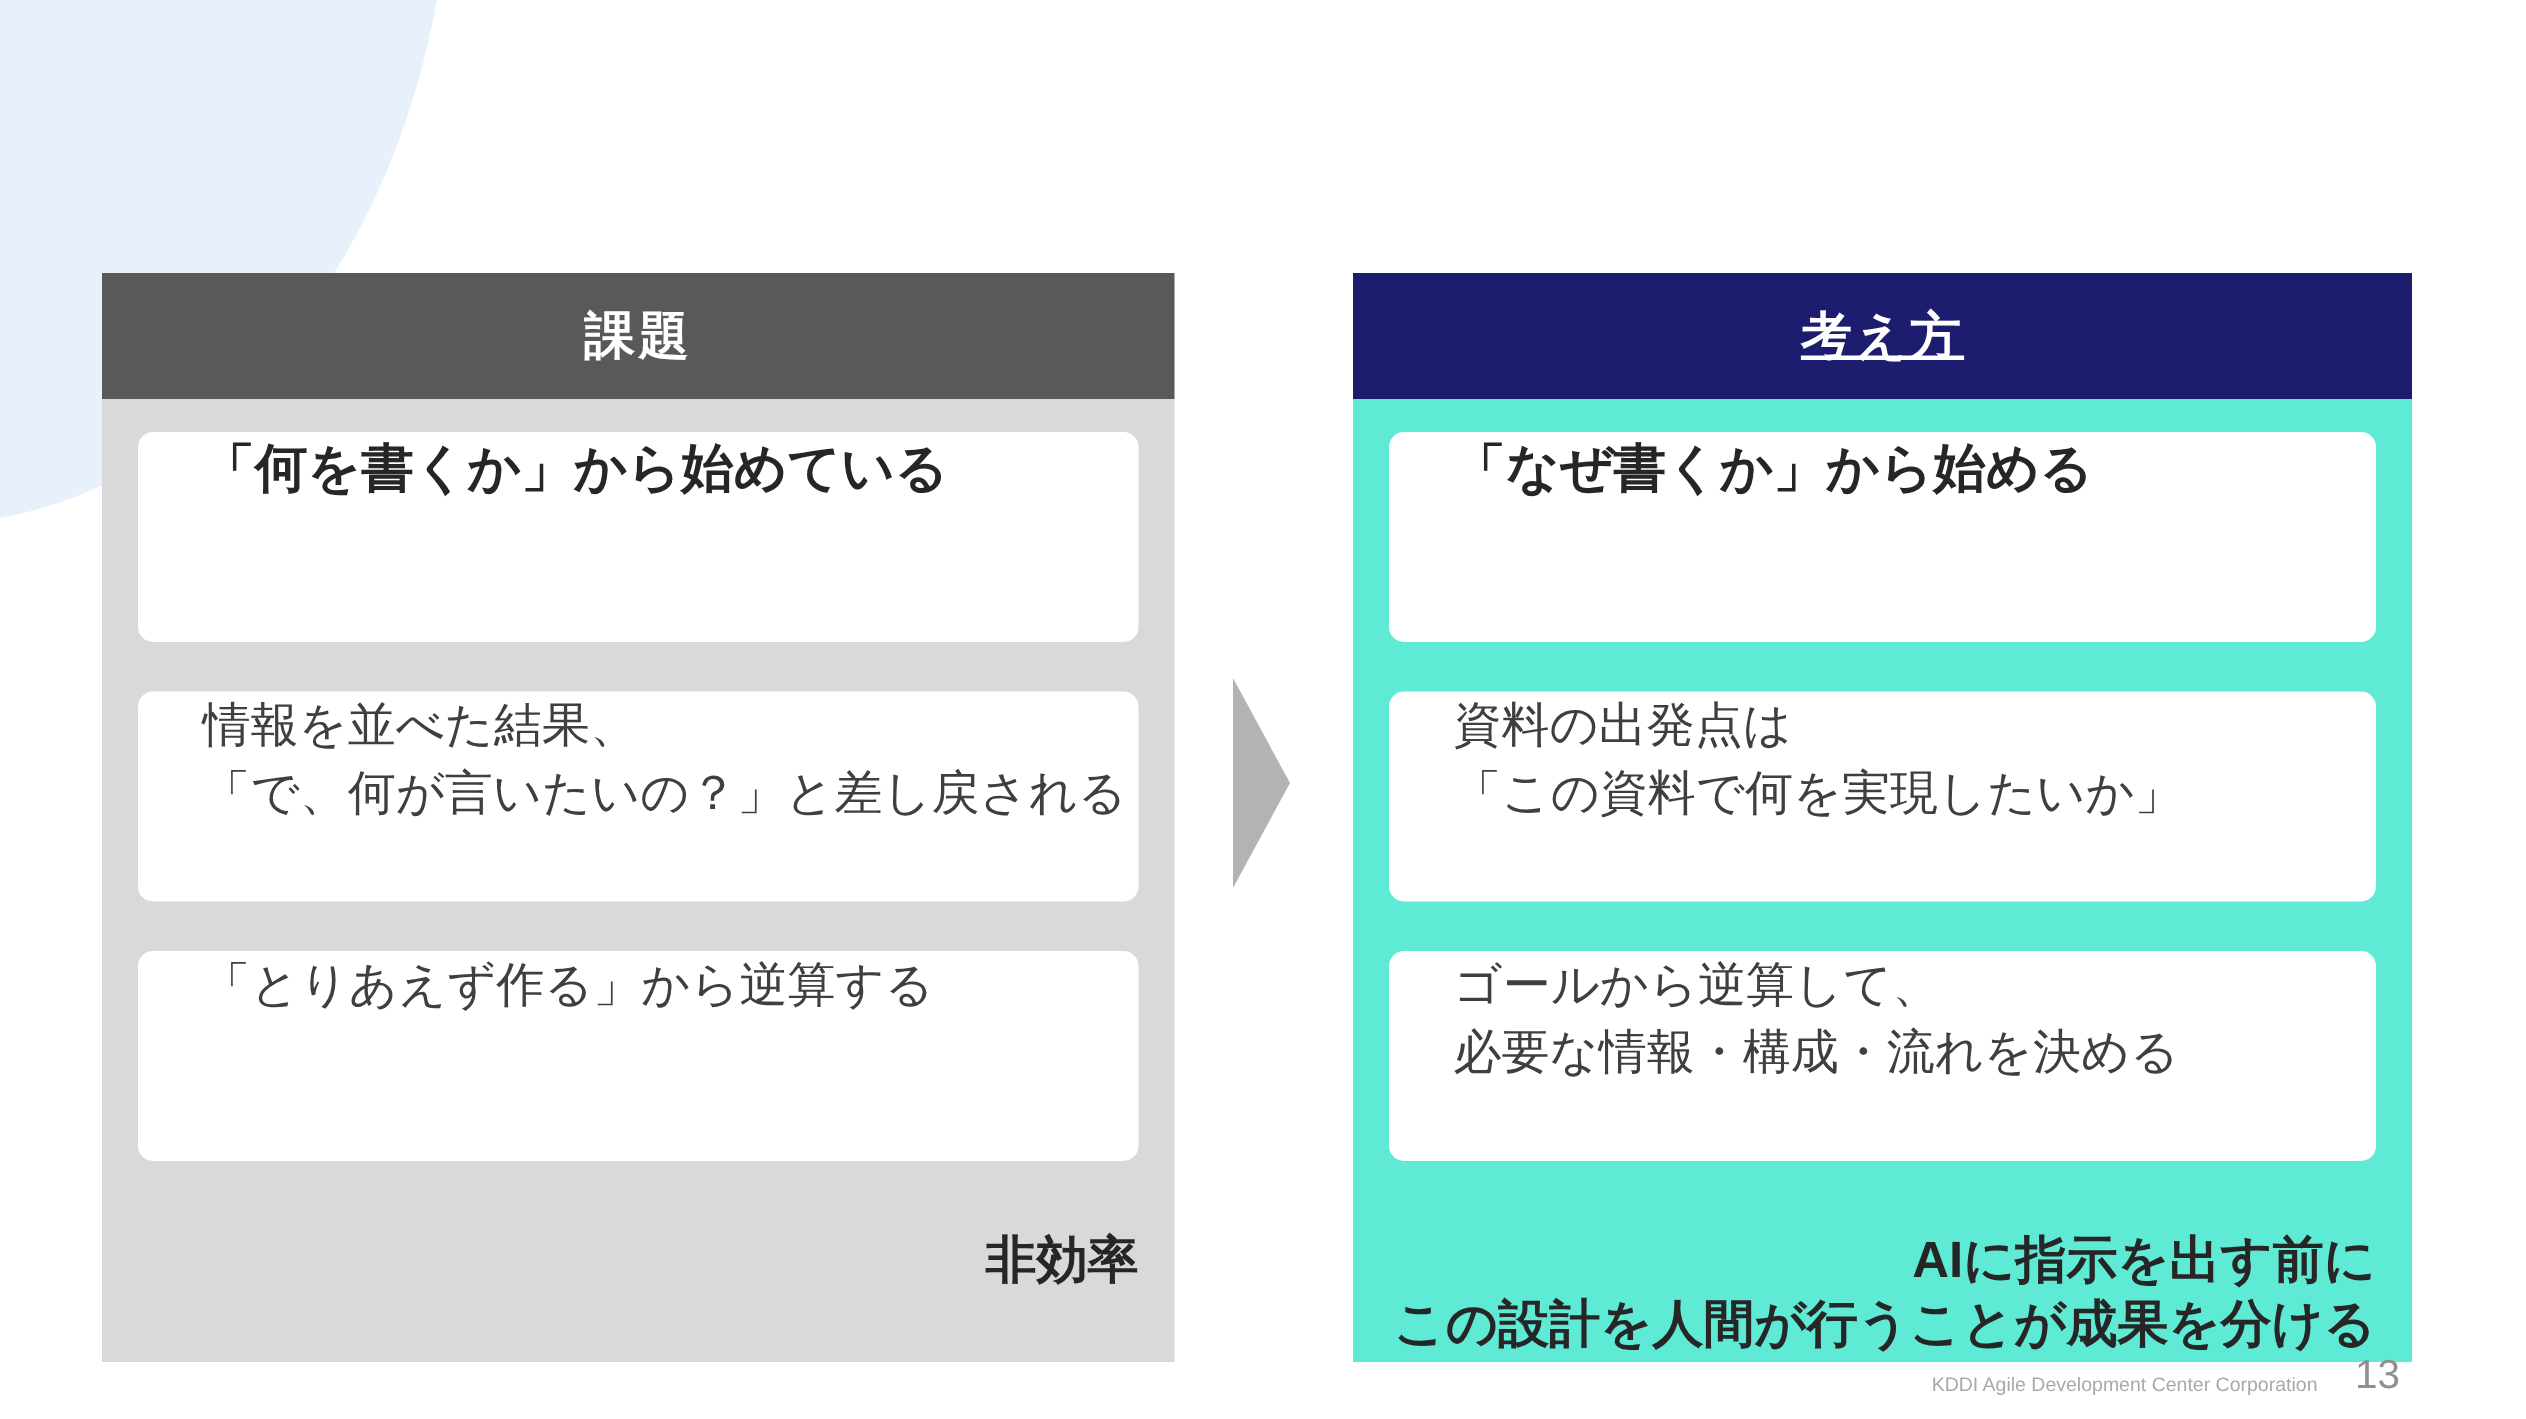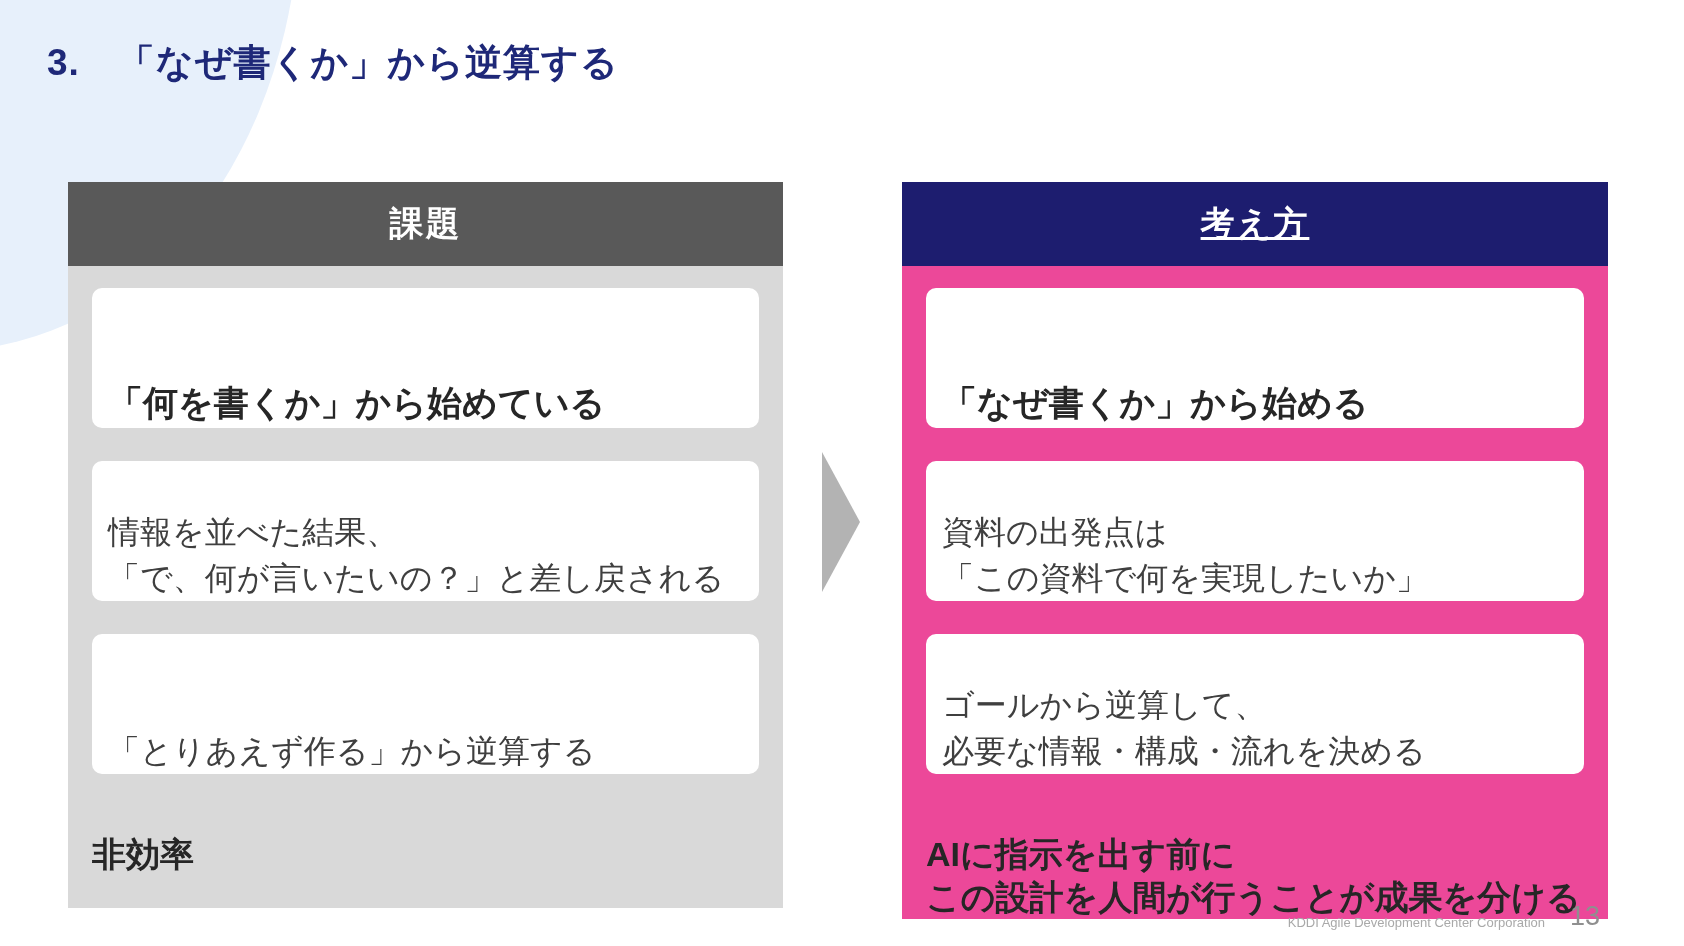--- a/index.html
+++ b/index.html
@@ -49,37 +49,37 @@
   }
   .panel-left  .panel-header { background:#595959; }
   .panel-right .panel-header { background:#1d1d6f;text-decoration:underline; }
 
   .panel-body {
     flex:1 1 auto;
     padding:22px 24px 0 24px;
     display:flex; flex-direction:column;
   }
   .panel-left  .panel-body { background:#d9d9d9; }
-  .panel-right .panel-body { background:#ec4899; }
+  .panel-right .panel-body { background:#5eead4; }
 
   .card {
     background:#ffffff;
     border-radius:10px;
     flex:0 0 140px;
     margin-bottom:33px;
-    display:flex; flex-direction:column; justify-content:flex-end;
-    padding:0 16px;
+    display:flex; flex-direction:column; justify-content:flex-start;
+    padding:0 43px;
   }
   .card:last-of-type { margin-bottom:0; }
   .card .line  { font-size:32px; color:#3f3f3f; line-height:1.42; white-space:nowrap; }
   .card.emph .line { font-size:35px; font-weight:bold; color:#262626; }
 
   .conclusion {
-    margin-top:26px;
-    text-align:left;
+    margin-top:12px;
+    text-align:right;
     font-size:34px; font-weight:bold; color:#262626;
     line-height:1.26;
     white-space:nowrap;
   }
 
   .flow-arrow {
     position:absolute; left:822px; top:452px;
     width:0; height:0;
     border-top:70px solid transparent;
     border-bottom:70px solid transparent;
@@ -97,21 +97,20 @@
   }
 </style>
 </head>
 <body>
 
 <div class="slide">
 
   <div class="blob2"></div>
   <div class="blob"></div>
 
-  <h1 class="page-title">3.　「なぜ書くか」から逆算する</h1>
 
   <div class="panel panel-left">
     <div class="panel-header">課題</div>
     <div class="panel-body">
       <div class="card emph">
         <span class="line">「何を書くか」から始めている</span>
       </div>
       <div class="card">
         <span class="line">情報を並べた結果、</span>
         <span class="line">「で、何が言いたいの？」と差し戻される</span>

